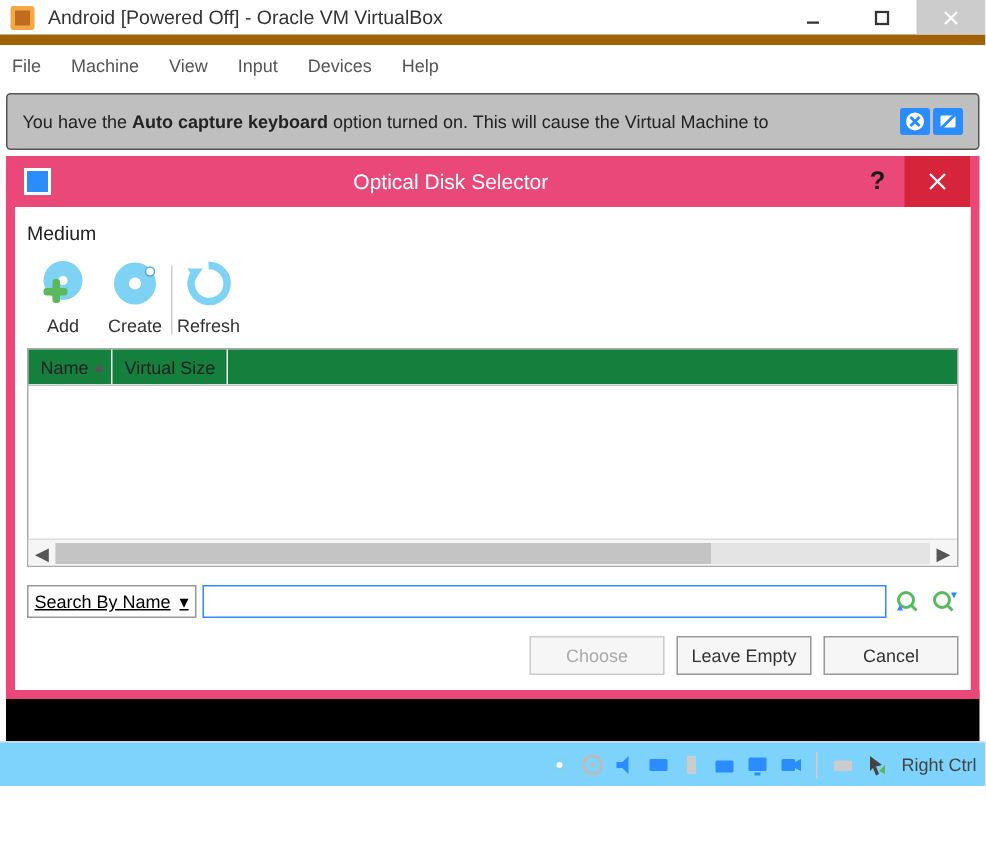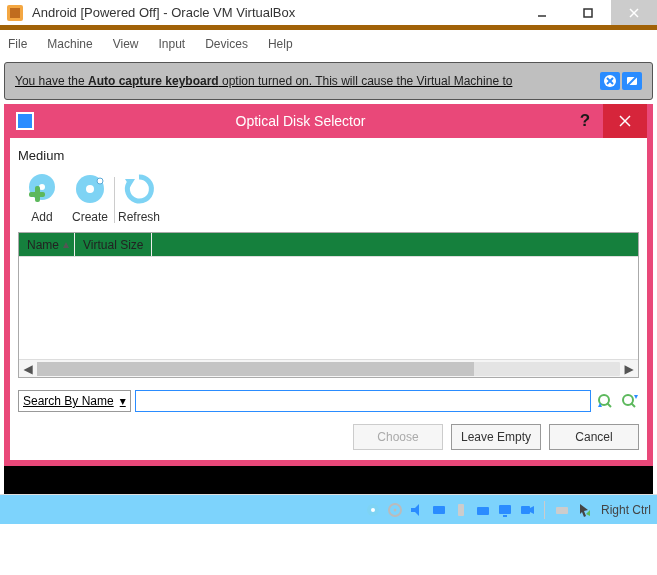--- a/index.html
+++ b/index.html
@@ -1,30 +1,30 @@
 <!DOCTYPE html>
 <html><head>
 <meta charset="utf-8">
 <style>
 * { box-sizing: border-box; margin: 0; padding: 0; font-family: "Segoe UI", Tahoma, sans-serif; font-size: 12px; }
 body { width: 657px; height: 575px; background: #fff; overflow: hidden; }
 
 
-.main-titlebar { height: 30px; background: #fff; display: flex; align-items: center; padding-left: 6px; border-bottom: 5px solid #a16207; }
+.main-titlebar { height: 30px; background: #fff; display: flex; align-items: center; padding-left: 6px; border-bottom: 7px solid #a16207; }
 .main-titlebar .app-icon { width: 18px; height: 18px; margin-right: 8px; }
 .main-titlebar .title { flex: 1; font-size: 13px; color: #333; }
 .win-btns { display: flex; height: 100%; }
 .win-btn { width: 46px; display: flex; align-items: center; justify-content: center; color: #555; }
 .win-btn.close { background: #ccc; color: #fff; }
 
 
 .menubar { height: 28px; background: #fff; display: flex; align-items: center; padding: 0 8px; gap: 20px; color: #555; font-size: 12px; }
 
 
-.notif-wrap { padding: 4px; text-decoration: underline; }
+.notif-wrap { padding: 4px; }
 .notif { background: #bfbfbf; border: 1px solid #555; border-radius: 3px; padding: 9px 10px; display: flex; align-items: center; font-size: 12px; color: #222; }
 .notif .bold { font-weight: bold; }
 .notif-icons { margin-left: auto; display: flex; gap: 2px; }
 .notif-icon { width: 20px; height: 18px; border-radius: 2px; display: flex; align-items: center; justify-content: center; color: #fff; }
 .notif-icon.x { background: #2a8cff; font-weight: bold; }
 .notif-icon.sl { background: #2a8cff; }
 
 
 .dialog { margin: 0 4px 0 4px; border: 6px solid #e94879; border-top: none; }
 .dlg-titlebar { height: 34px; background: #e94879; display: flex; align-items: center; }

